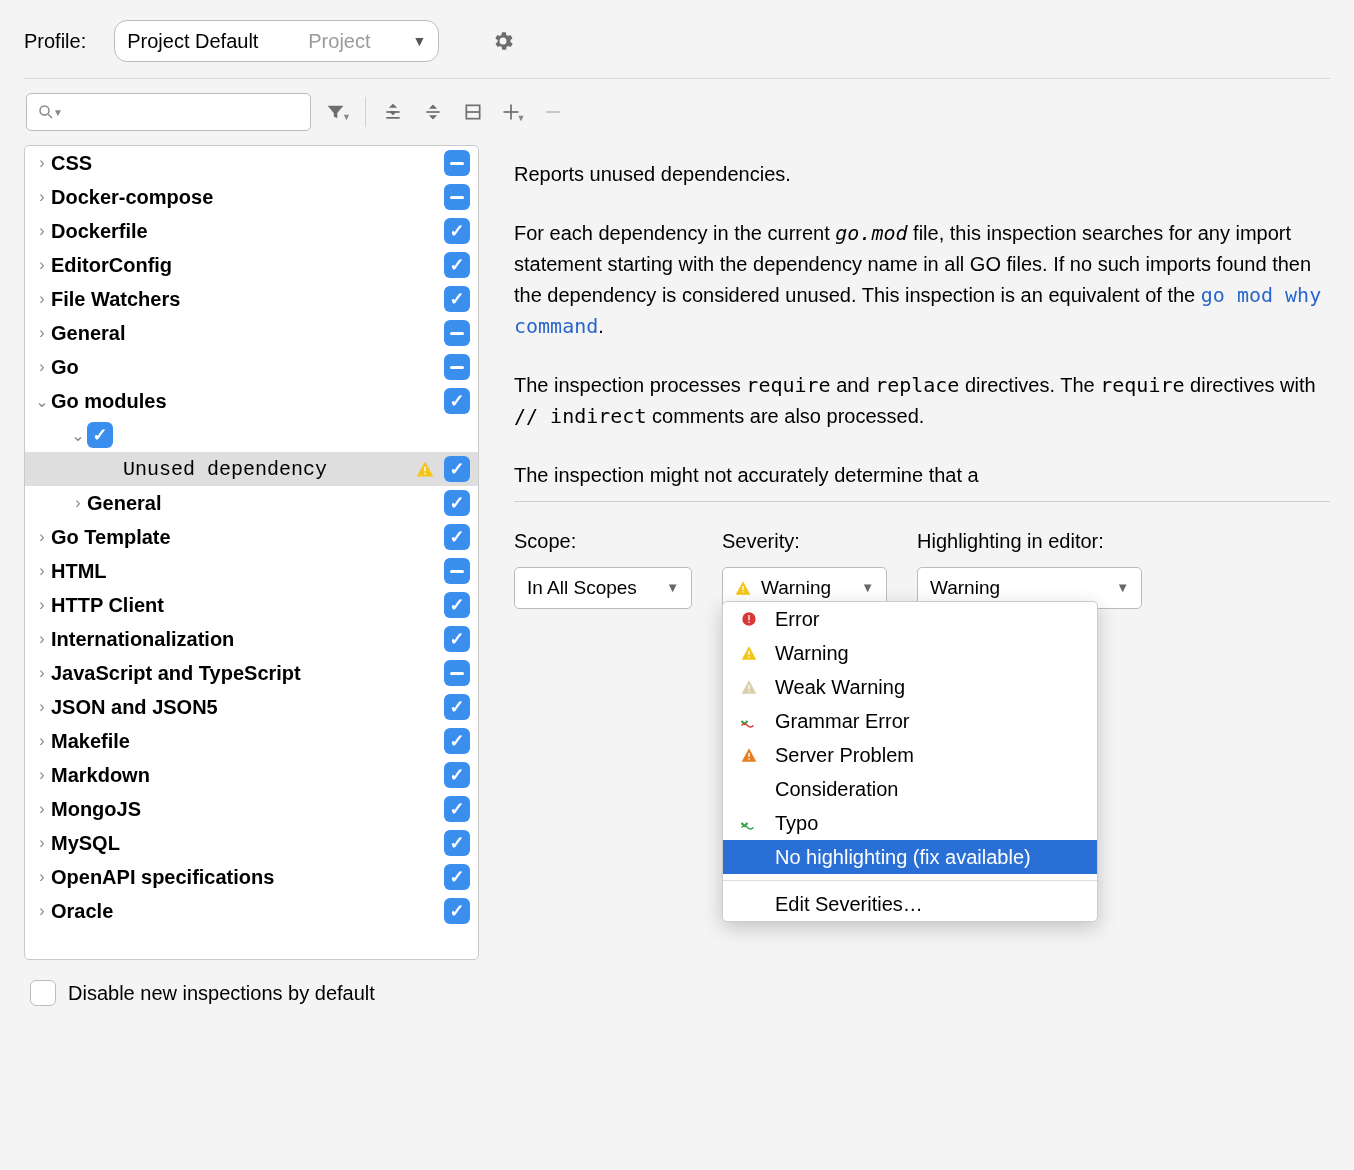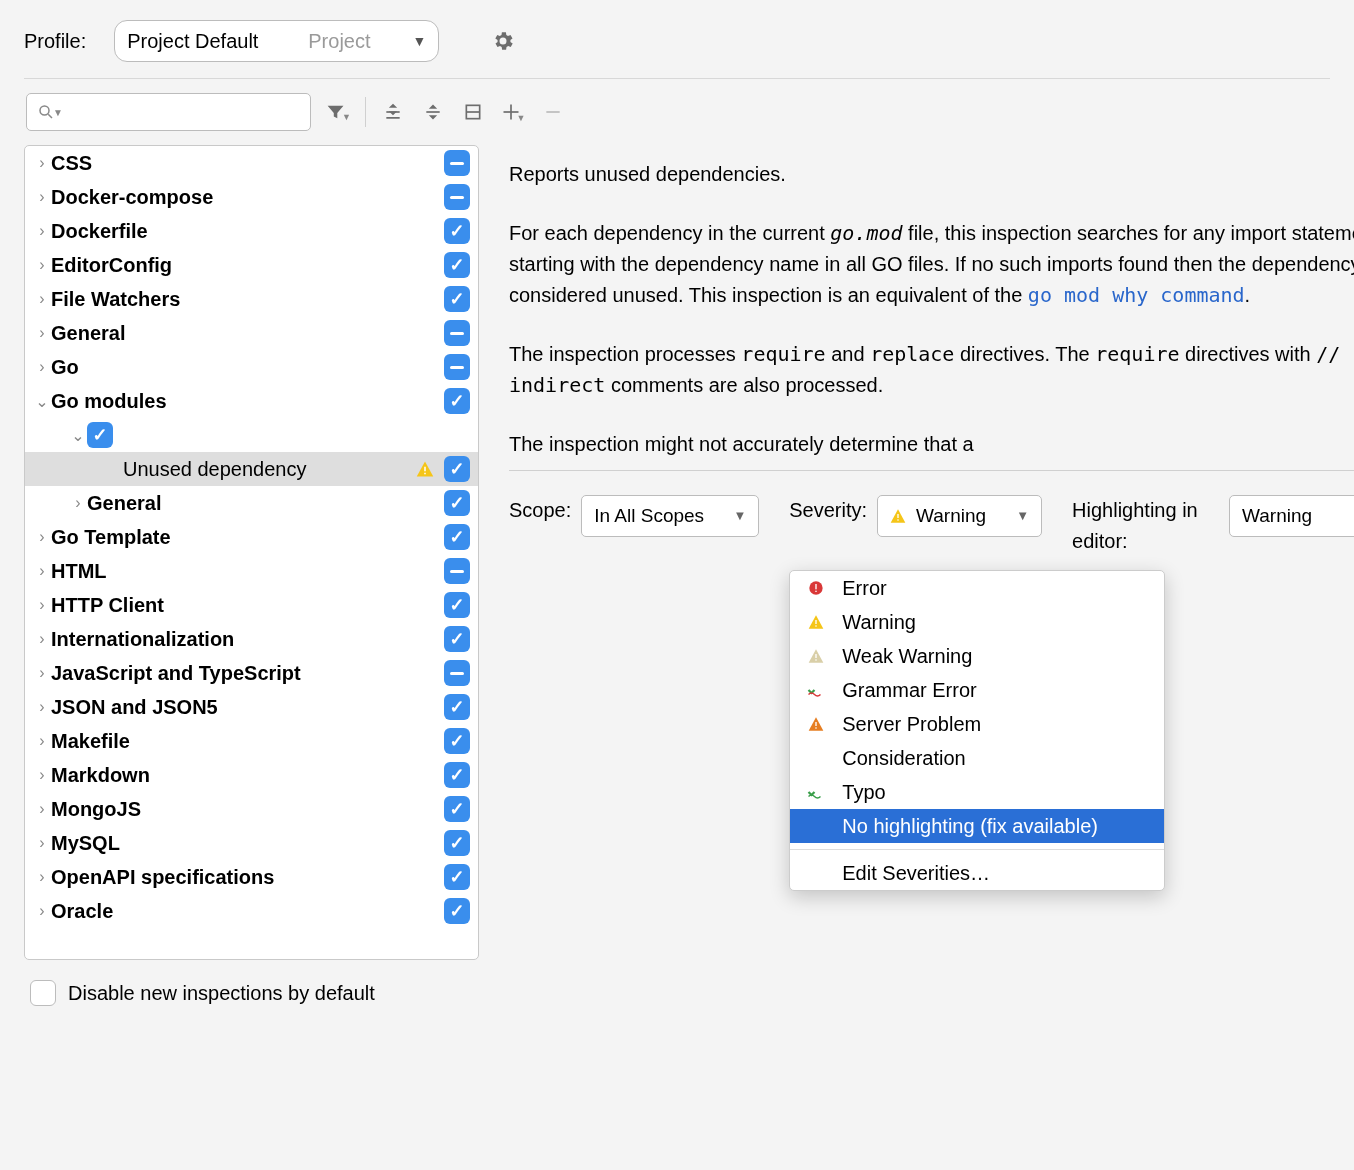--- a/index.html
+++ b/index.html
@@ -50,42 +50,42 @@
   background: #fff; overflow: hidden;
 }
 .tree-row {
   height: 34px; display: flex; align-items: center;
   padding-left: 8px; padding-right: 8px;
   cursor: pointer;
 }
 .tree-row .chev { width: 18px; display: flex; justify-content: center; color: #8a8a8a; font-size: 16px; }
 .tree-row .chev.open { color: #8a8a8a; }
 .tree-row .label { flex: 1; font-size: 20px; font-weight: 700; }
-.tree-row.leaf .label { font-weight: 400; }
+.tree-row.leaf .label { font-weight: 400; font-family: Liberation Mono, monospace; }
 .tree-row.selected { background: #dedede; }
 .tree-row .cb {
   width: 26px; height: 26px; border-radius: 6px;
   display: flex; align-items: center; justify-content: center;
 }
 .cb.tick { background: #3a8eed; }
 .cb.tick::after { content: "✓"; color: #fff; font-weight: 700; font-size: 18px; }
 .cb.dash { background: #3a8eed; }
 .cb.dash::after { content: ""; width: 14px; height: 3px; background: #fff; border-radius: 2px; display: block; }
 .warn-tri { margin-right: 10px; }
 .disable-row { display: flex; align-items: center; gap: 12px; margin-top: 20px; padding-left: 6px;}
 .disable-row .chk { width: 26px; height: 26px; border: 1px solid #bcbcbc; border-radius: 6px; background: #fff; }
 .disable-row .txt { font-size: 20px; }
 .right-col { flex: 1; padding-top: 14px; font-size: 20px; line-height: 1.55; }
 .desc p { margin-bottom: 28px; }
 .desc .mono { font-family: ui-monospace, Menlo, monospace; }
 .desc .mono-italic { font-family: ui-monospace, Menlo, monospace; font-style: italic; }
 .desc a { color: #2966cb; font-family: ui-monospace, Menlo, monospace; text-decoration: none; }
 .right-sep { border-top: 1px solid #d0d0d0; margin: 10px 0 24px; }
 .controls { display: flex; gap: 30px; }
-.ctrl { display: flex; flex-direction: row; gap: 10px; }
+.ctrl { display: flex; flex-direction: column; gap: 10px; }
 .ctrl-label { font-size: 20px; }
 .ctrl-sel {
   height: 42px; border: 1px solid #bcbcbc; border-radius: 5px; background: #fff;
   display: flex; align-items: center; padding: 0 12px; gap: 10px; cursor: pointer;
 }
 .ctrl-sel .val { font-size: 19px; }
 .ctrl-sel .chev { margin-left: auto; color: #666; font-size: 13px; }
 .dropdown {
   position: absolute; width: 376px;
   background: #fff; border: 1px solid #ccc; border-radius: 5px;

